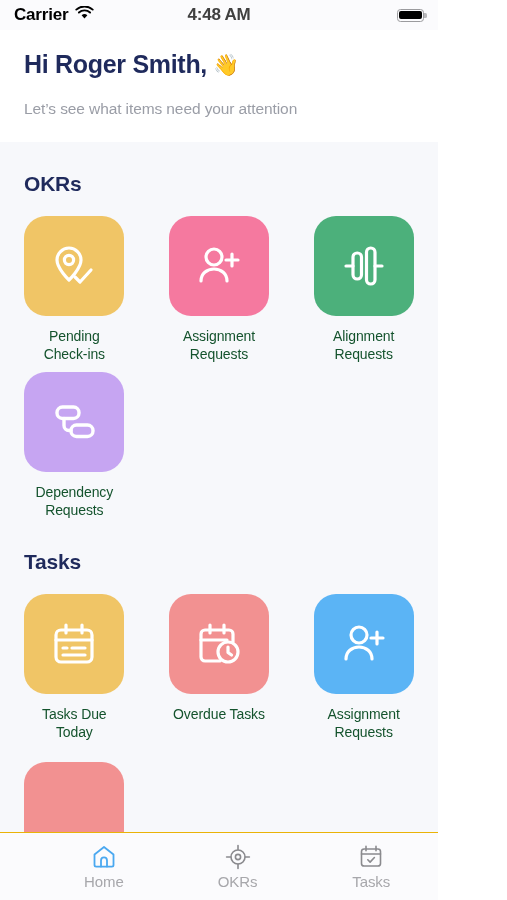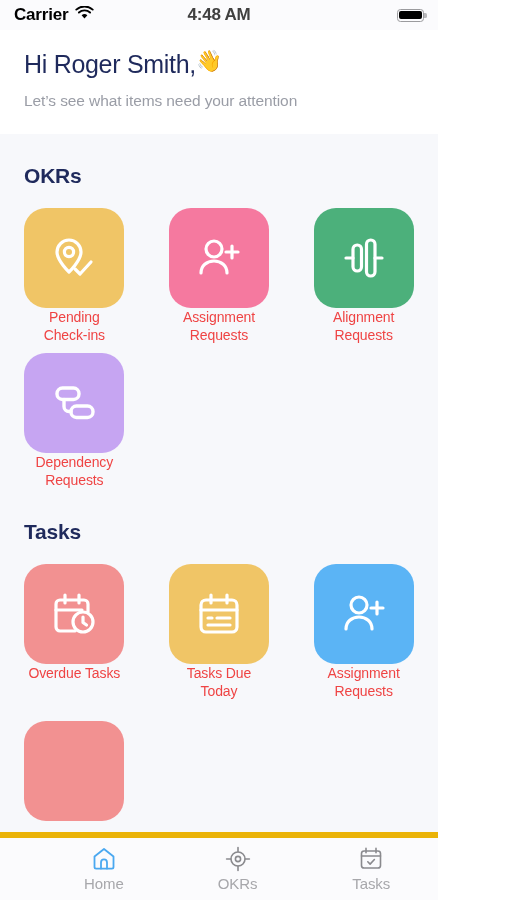--- a/index.html
+++ b/index.html
@@ -80,29 +80,31 @@
   }
 
   
   .header {
     flex: 0 0 auto;
     background: #ffffff;
     padding: 20px 24px 24px 24px;
   }
   .greeting {
     font-size: 25px;
-    font-weight: 400;
+    font-weight: 700;
     color: #1f2a5c;
     letter-spacing: -0.3px;
     display: flex;
+    align-items: center;
+    gap: 6px;
     white-space: nowrap;
   }
   .wave { font-size: 21px; line-height: 1; }
   .subtitle {
-    margin-top: 13px;
+    margin-top: 21px;
     font-size: 15.5px;
     color: #9a9da6;
     letter-spacing: -0.1px;
   }
 
   
   .content {
     flex: 1 1 auto;
     overflow: hidden;
     padding: 0 24px;
@@ -135,34 +137,35 @@
   .tile-icon {
     width: 100px;
     height: 100px;
     border-radius: 22px;
     display: flex;
     align-items: center;
     justify-content: center;
   }
   .tile-icon svg { display: block; }
   .tile-label {
+    margin-top: 11px;
     font-size: 14px;
     line-height: 1.32;
-    color: #ef4444;
+    color: #14532d;
     text-align: center;
     letter-spacing: -0.1px;
     white-space: pre-line;
   }
 
   
   .tabbar {
     flex: 0 0 68px;
     height: 68px;
     background: #fbfbfd;
-    border-top: 6px solid #eab308;
+    border-top: 1px solid #eab308;
     display: flex;
     padding-left: 37px;
   }
   .tab {
     flex: 1;
     display: flex;
     flex-direction: column;
     align-items: center;
     justify-content: center;
     gap: 3px;
@@ -268,47 +271,47 @@
         <div class="tile-label">Dependency
 Requests</div>
       </div>
 
     </div>
 
     <div class="section-title">Tasks</div>
     <div class="grid">
 
       <div class="tile">
+        <div class="tile-icon" style="background: rgb(240, 197, 102);">
+          <span>
+            <svg width="52" height="52" viewBox="0 0 52 52" fill="none" stroke="#fff" stroke-width="3.2" stroke-linecap="round" stroke-linejoin="round">
+              <rect x="8" y="12" width="36" height="32" rx="5"></rect>
+              <path d="M8 22 h36"></path>
+              <path d="M18 7 v8 M34 7 v8"></path>
+              <path d="M15 30 h4 M24 30 h13 M15 37 h22"></path>
+            </svg>
+          </span>
+        </div>
+        <div class="tile-label">Tasks Due
+Today</div>
+      </div>
+
+      <div class="tile">
         <div class="tile-icon" style="background: rgb(242, 145, 145);">
           <span>
             <svg width="52" height="52" viewBox="0 0 52 52" fill="none" stroke="#fff" stroke-width="3.2" stroke-linecap="round" stroke-linejoin="round">
               <path d="M27 43 H12 a4 4 0 0 1 -4 -4 V16 a4 4 0 0 1 4 -4 h24 a4 4 0 0 1 4 4 v8"></path>
               <path d="M8 22 h26"></path>
               <path d="M17 7 v8 M31 7 v8"></path>
               <circle cx="35" cy="34" r="10"></circle>
               <path d="M35 29 v5.5 l3.5 2.5"></path>
             </svg>
           </span>
         </div>
         <div class="tile-label">Overdue Tasks</div>
-      </div>
-
-      <div class="tile">
-        <div class="tile-icon" style="background: rgb(240, 197, 102);">
-          <span>
-            <svg width="52" height="52" viewBox="0 0 52 52" fill="none" stroke="#fff" stroke-width="3.2" stroke-linecap="round" stroke-linejoin="round">
-              <rect x="8" y="12" width="36" height="32" rx="5"></rect>
-              <path d="M8 22 h36"></path>
-              <path d="M18 7 v8 M34 7 v8"></path>
-              <path d="M15 30 h4 M24 30 h13 M15 37 h22"></path>
-            </svg>
-          </span>
-        </div>
-        <div class="tile-label">Tasks Due
-Today</div>
       </div>
 
       <div class="tile">
         <div class="tile-icon" style="background: rgb(91, 180, 245);">
           <span>
             <svg width="56" height="56" viewBox="0 0 56 56" fill="none" stroke="#fff" stroke-width="3.2" stroke-linecap="round" stroke-linejoin="round">
               <circle cx="23" cy="19" r="8"></circle>
               <path d="M10 43 c0 -7.2 5.8 -12 13 -12 s13 4.8 13 12"></path>
               <path d="M41 16 v12 M35 22 h12"></path>
             </svg>

